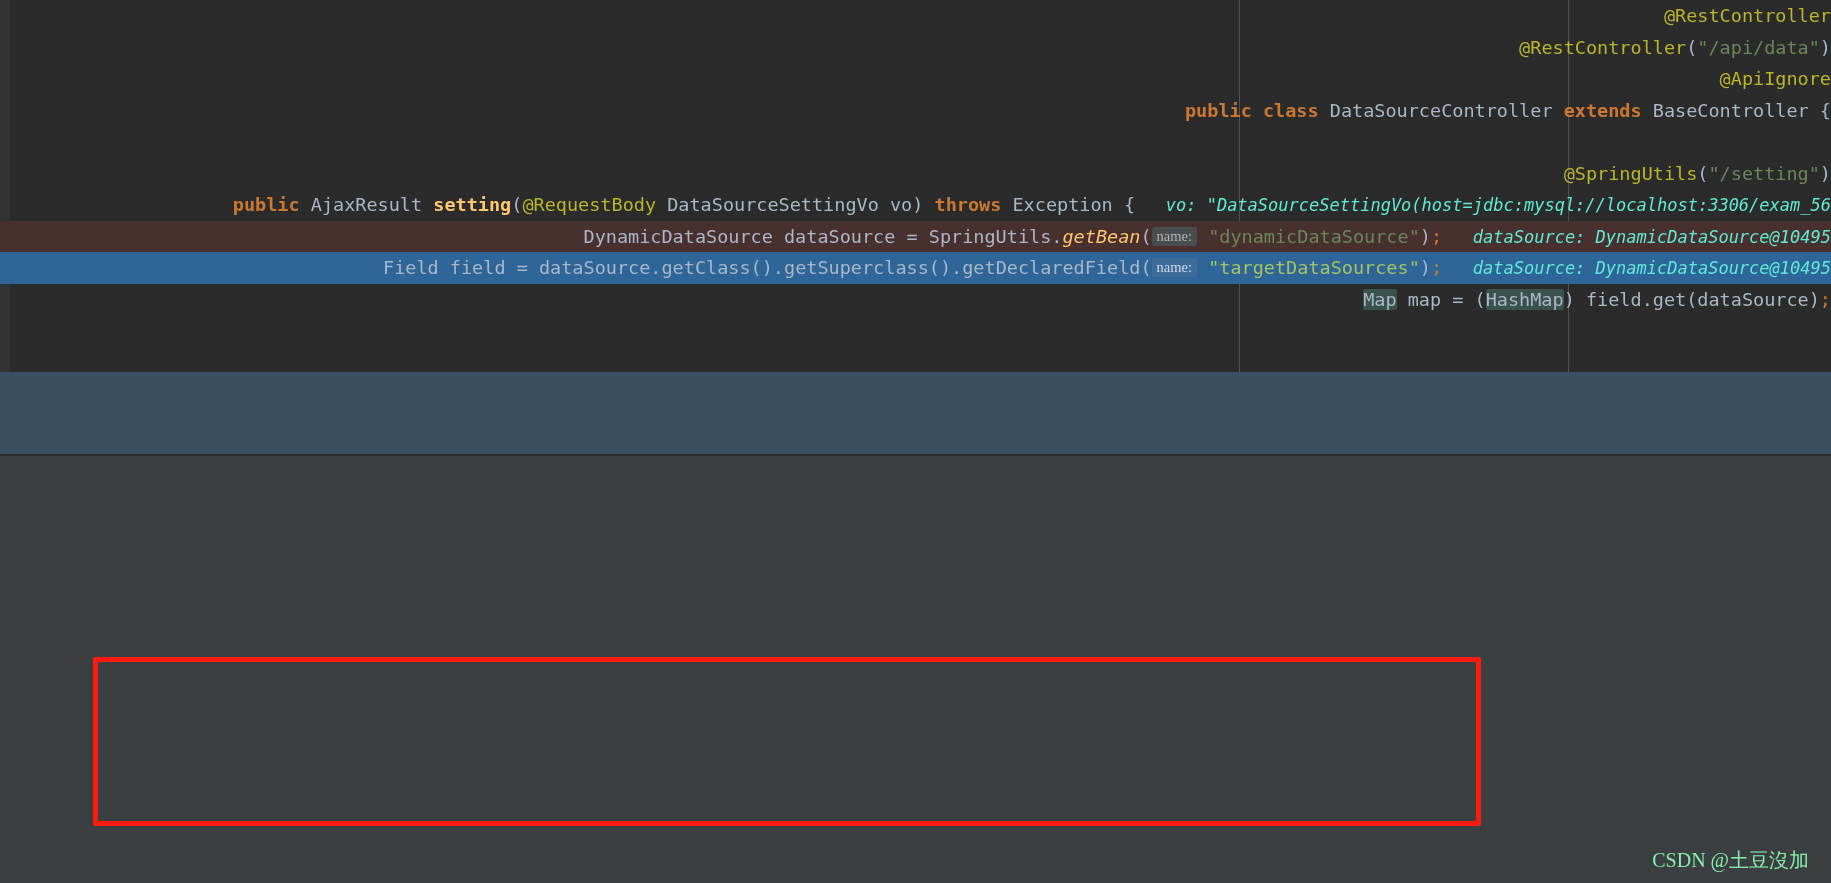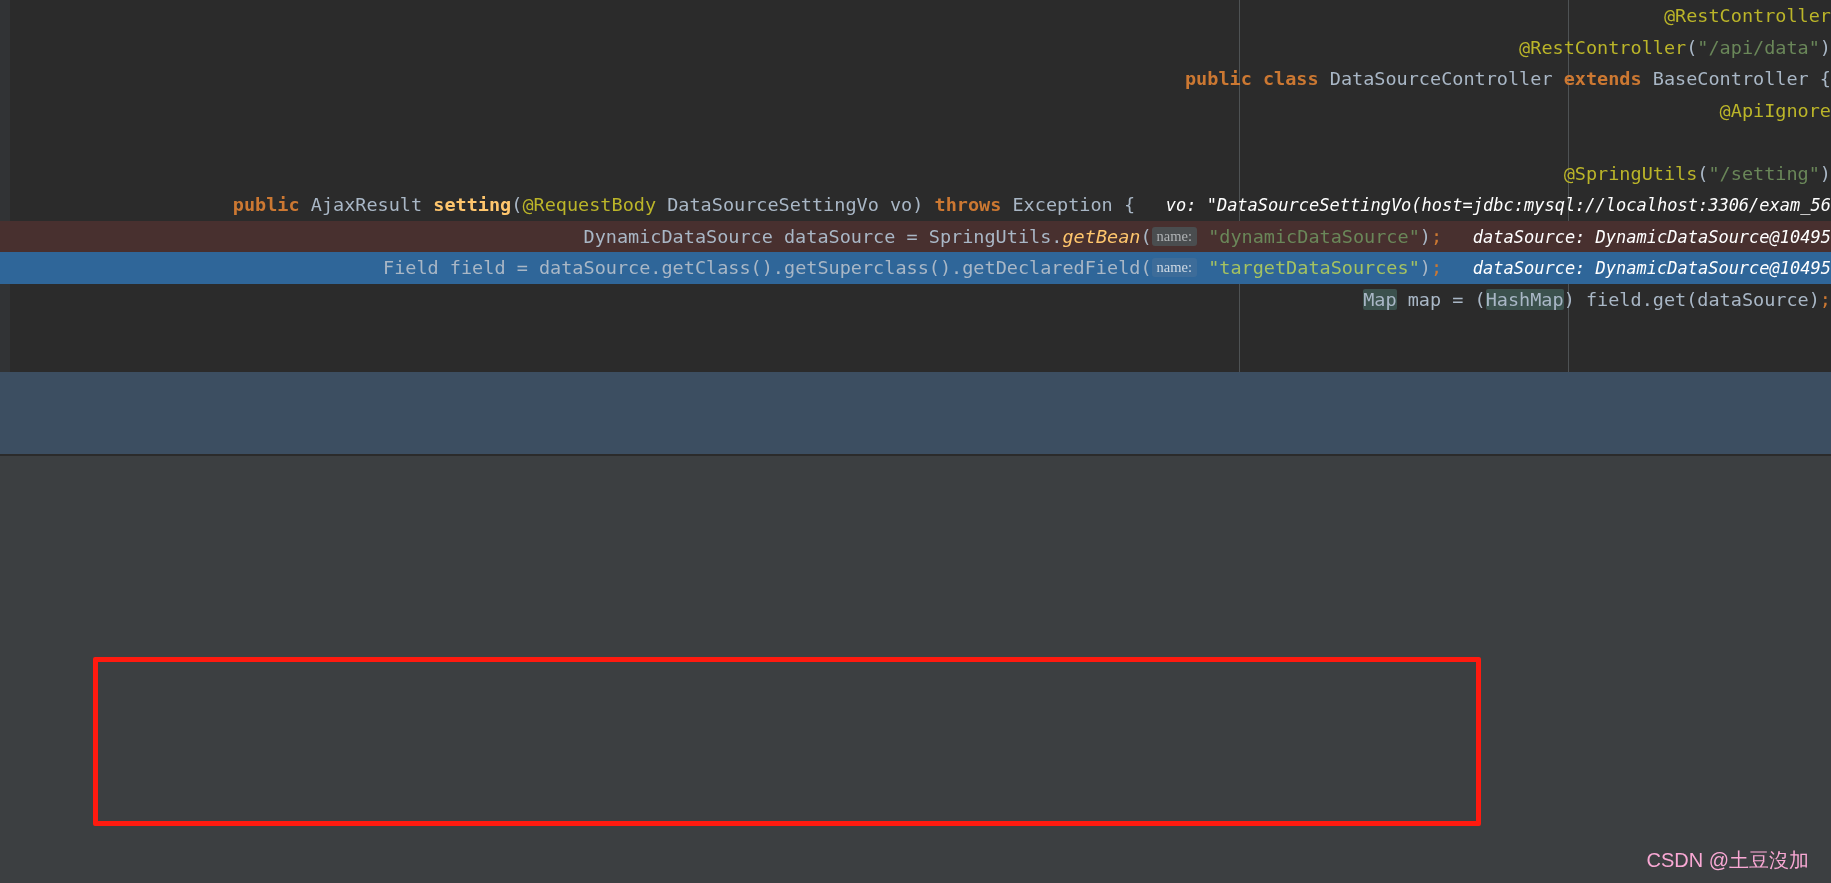--- a/index.html
+++ b/index.html
@@ -56,21 +56,21 @@
   .hint-param {
     display: inline-block;
     background: #4a4d4f; color: #b0b3b5;
     font-size: 14.5px; font-family: Liberation Serif, serif;
     border-radius: 3px; padding: 1px 5px;
     vertical-align: 2px; line-height: 17px;
   }
   .lh-blue .hint-param { background: #3d6c99; color: #cfd9e3; }
   
   .hint-val {
-    color: #ffffff; font-style: italic;
+    color: #5eead4; font-style: italic;
     font-family: "DejaVu Sans Mono", monospace; font-size: 17px;
   }
   
   .chip { background: #3b514d; border-radius: 2px; }
 
   
   .margin-guide {
     position: absolute; top: 0; width: 1px; height: 372px;
     background: #4e5254;
   }
@@ -96,40 +96,40 @@
   .annot-box {
     position: absolute;
     border: 5px solid #ff1a0f;
     border-radius: 2px;
     pointer-events: none;
   }
 
   
   .watermark {
     position: absolute; right: 22px; bottom: 9px;
-    color: #f9a8d4; font-size: 20px;
-    font-family: Liberation Sans, sans-serif;
+    color: #86efac; font-size: 20px;
+    font-family: Liberation Serif, serif;
     white-space: nowrap;
     margin-top: 8px;
   }
 </style>
 </head>
 <body>
 
 <div id="root">
 
   <div class="editor">
     <div class="gutter"></div>
     <div class="margin-guide" style="left:1239px;"></div>
     <div class="margin-guide" style="left:1568px; top:0; height:372px;"></div>
     <div id="code-body">
         <div class="code-line"><span class="tk-ann">@RestController</span></div>
         <div class="code-line"><span class="tk-ann">@RestController</span><span class="tk-punct">(</span><span class="tk-str">"/api/data"</span><span class="tk-punct">)</span></div>
+        <div class="code-line"><span class="tk-ann">@ApiIgnore</span></div>
         <div class="code-line"><span class="tk-kw">public </span><span class="tk-kw">class </span><span class="tk-type">DataSourceController </span><span class="tk-kw">extends </span><span class="tk-type">BaseController </span><span class="tk-punct">{</span></div>
-        <div class="code-line"><span class="tk-ann">@ApiIgnore</span></div>
         <div class="code-line"></div>
         <div class="code-line"><span>    </span><span class="tk-ann">@SpringUtils</span><span class="tk-punct">(</span><span class="tk-str">"/setting"</span><span class="tk-punct">)</span></div>
         <div class="code-line"><span>    </span><span class="tk-kw">public </span><span class="tk-type">AjaxResult </span><span class="tk-mbold">setting</span><span class="tk-punct">(</span><span class="tk-ann">@RequestBody </span><span class="tk-type">DataSourceSettingVo vo</span><span class="tk-punct">) </span><span class="tk-kw">throws </span><span class="tk-type">Exception </span><span class="tk-punct">{</span><span class="hint-val">   vo: "DataSourceSettingVo(host=jdbc:mysql://localhost:3306/exam_56</span></div>
         <div class="code-line lh-red"><span>        </span><span class="tk-type">DynamicDataSource dataSource </span><span class="tk-punct">= </span><span class="tk-type">SpringUtils</span><span class="tk-punct">.</span><span class="tk-meth">getBean</span><span class="tk-punct">(</span><span class="hint-param">name:</span><span> </span><span class="tk-str">"dynamicDataSource"</span><span class="tk-punct">)</span><span class="tk-semi">;</span><span class="hint-val">   dataSource: DynamicDataSource@10495</span></div>
         <div class="code-line lh-blue"><span>        </span><span class="tk-type">Field field </span><span class="tk-punct">= </span><span class="tk-type">dataSource</span><span class="tk-punct">.</span><span class="tk-plain">getClass</span><span class="tk-punct">().</span><span class="tk-plain">getSuperclass</span><span class="tk-punct">().</span><span class="tk-plain">getDeclaredField</span><span class="tk-punct">(</span><span class="hint-param">name:</span><span> </span><span class="tk-str-b">"targetDataSources"</span><span class="tk-punct">)</span><span class="tk-semi">;</span><span class="hint-val">   dataSource: DynamicDataSource@10495</span></div>
         <div class="code-line"><span>        </span><span class="tk-plain chip">Map</span><span class="tk-type"> map </span><span class="tk-punct">= (</span><span class="tk-plain chip">HashMap</span><span class="tk-punct">) </span><span class="tk-type">field</span><span class="tk-punct">.</span><span class="tk-plain">get</span><span class="tk-punct">(</span><span class="tk-type">dataSource</span><span class="tk-punct">)</span><span class="tk-semi">;</span></div>
       </div>
   </div>
 
   <div class="strip-blue"></div>

